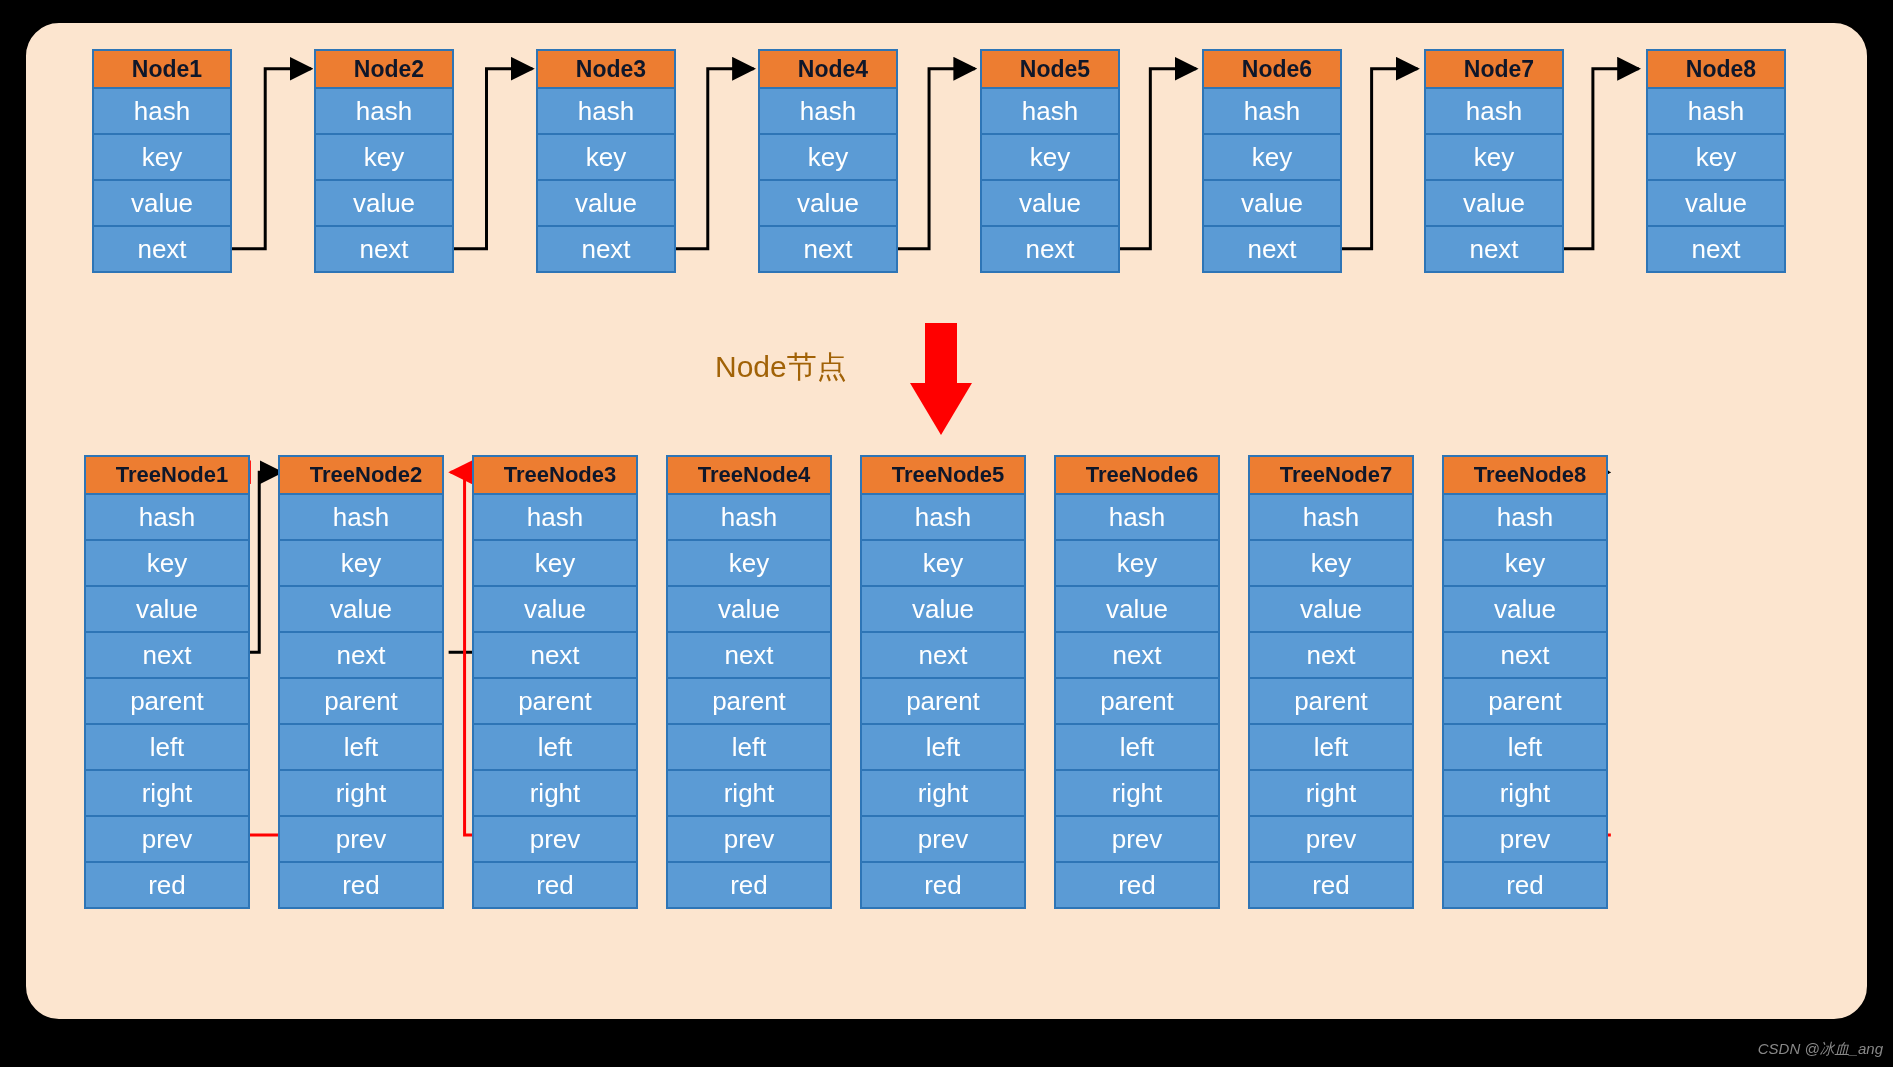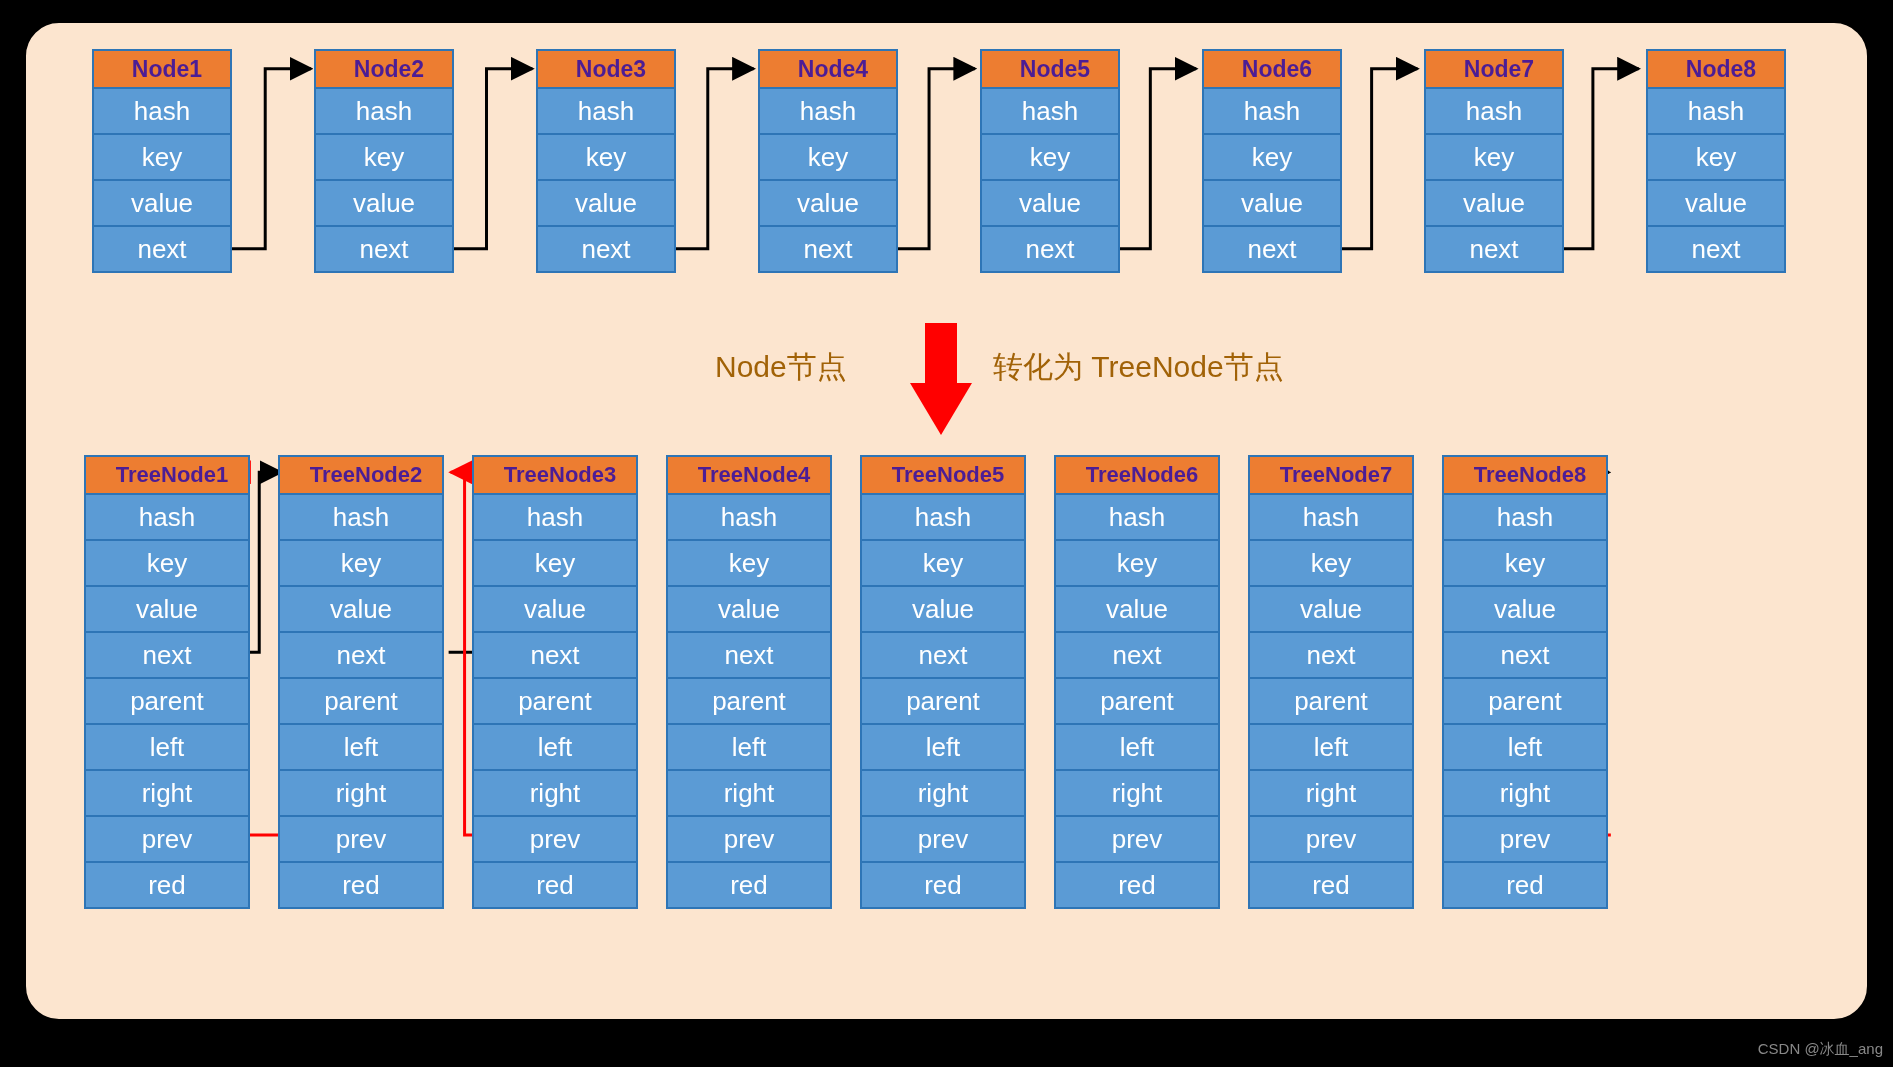--- a/index.html
+++ b/index.html
@@ -36,21 +36,21 @@
   .row-bot { left: 36px; top: 432px; gap: 28px; margin-left: 22px; }
   .node {
     width: 140px;
     display: flex;
     flex-direction: column;
   }
   .tree-node { width: 166px; }
   .node .title {
     background: #ed7d31;
     border: 2px solid #2e75b6;
-    color: #4c1d95;
+    color: #0f172a;
     font-weight: bold;
     height: 40px;
     display: flex;
     align-items: center;
     justify-content: center;
     font-size: 23px;
     padding-left: 10px;
   }
   .tree-node .title { font-size: 22px; height: 40px; }
   .node .field {
@@ -93,20 +93,21 @@
     border-right: 31px solid transparent;
     border-top: 52px solid #ff0000;
   }
   .watermark {
     position: absolute;
     right: 10px;
     bottom: 8px;
     color: #888;
     font-size: 15px;
     font-family: sans-serif;
+    font-style: italic;
   }
 </style>
 </head>
 <body>
 
 <div class="canvas">
 
   <svg class="svg-layer" viewBox="0 0 1847 1002" preserveAspectRatio="none">
     <defs>
       <marker id="ah-black" viewBox="0 0 10 10" refX="9" refY="5" markerWidth="8" markerHeight="8" orient="auto">
@@ -201,21 +202,20 @@
     <div class="node">
       <div class="title">Node8</div>
       <div class="field">hash</div>
       <div class="field">key</div>
       <div class="field">value</div>
       <div class="field">next</div>
     </div>
   </div>
 
   <div class="caption-left">Node节点</div>
-  <div class="caption-right">转化为 TreeNode节点</div>
   <div class="big-arrow">
     <div class="shaft"></div>
       <div class="head"></div>
   </div>
 
   <div class="row row-bot">
     <div class="node tree-node">
       <div class="title">TreeNode1</div>
       <div class="field">hash</div>
       <div class="field">key</div>

